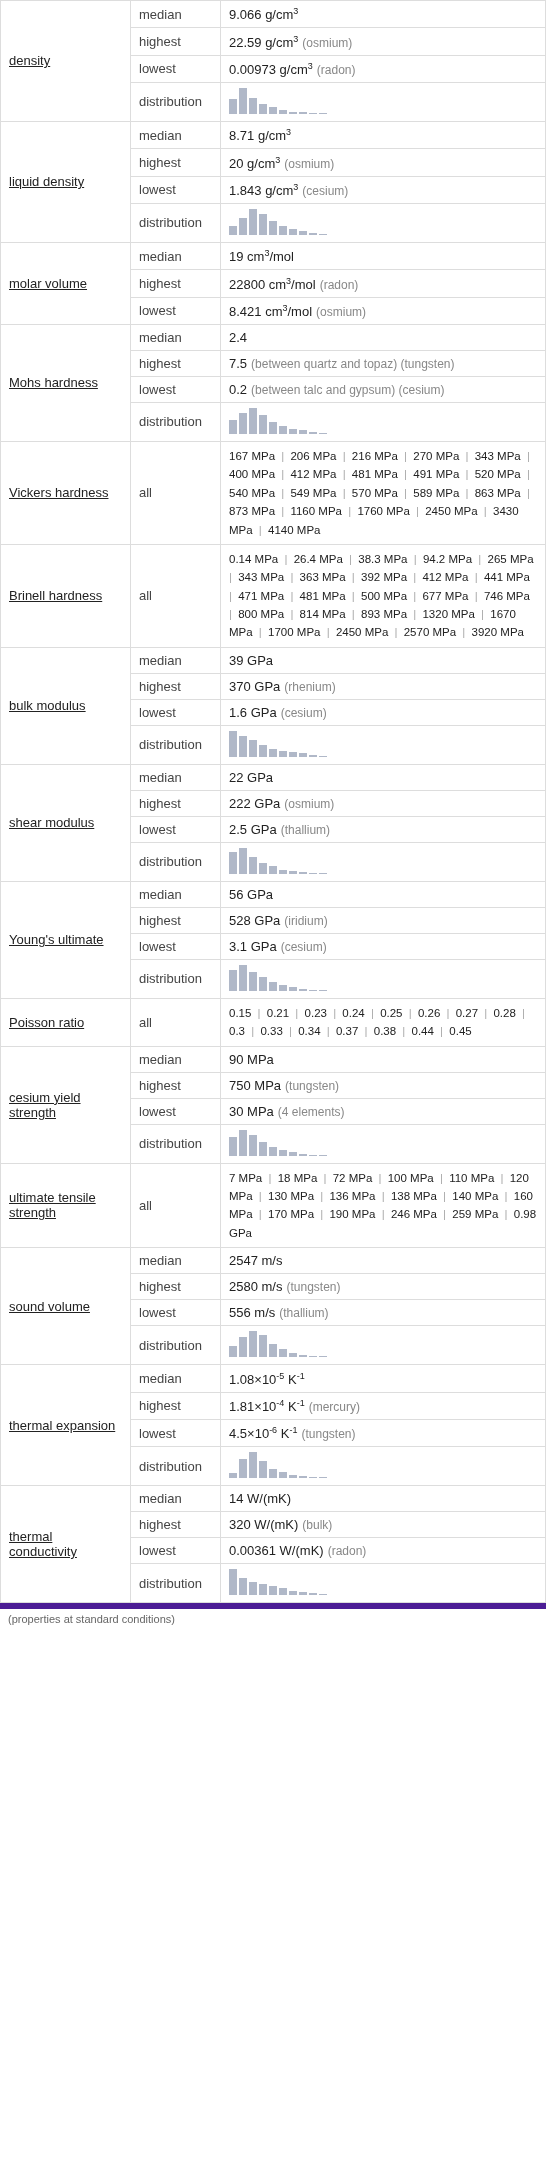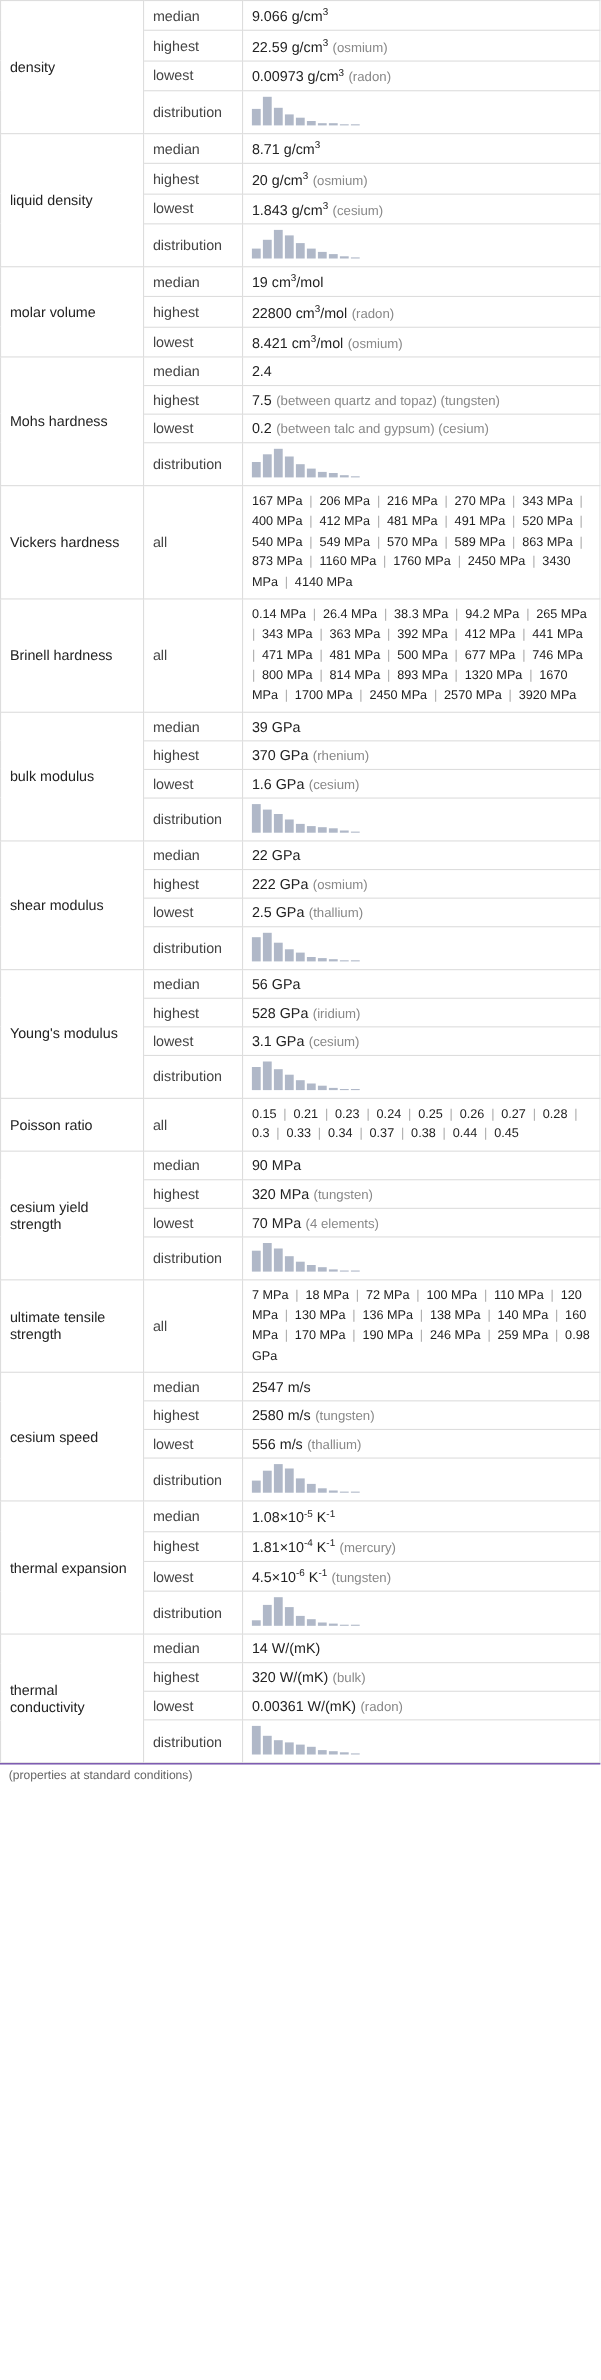--- a/index.html
+++ b/index.html
@@ -17,20 +17,21 @@
     td {
       border: 1px solid #ddd;
       padding: 5px 8px;
       vertical-align: top;
     }
     .prop-name {
       font-weight: normal;
       width: 130px;
       background: #fff;
       vertical-align: middle;
+      text-decoration: underline;
     }
     .sub-label {
       width: 90px;
       color: #444;
       vertical-align: middle;
     }
     .value-cell {
       color: #222;
     }
     sup { font-size: 9px; }
@@ -47,21 +48,21 @@
     }
     .dist-bar {
       background: #b0b8c8;
       width: 8px;
       min-height: 1px;
     }
     .footer-note {
       font-size: 11px;
       color: #666;
       padding: 4px 8px;
-      border-top: 1px solid #4c1d95;
+      border-top: 6px solid #4c1d95;
     }
   </style>
 </head>
 <body>
 
 <table id="main-table">
   <tbody id="table-body">
       <tr>
         <td class="prop-name" rowspan="4">density</td>
         <td class="sub-label">median</td>
@@ -233,21 +234,21 @@
             <div class="dist-bar" style="height: 8px;"></div>
             <div class="dist-bar" style="height: 4px;"></div>
             <div class="dist-bar" style="height: 3px;"></div>
             <div class="dist-bar" style="height: 2px;"></div>
             <div class="dist-bar" style="height: 1px;"></div>
             <div class="dist-bar" style="height: 1px;"></div>
           </div>
         </td>
       </tr>
       <tr>
-        <td class="prop-name" rowspan="4">Young's modulus</td>
+        <td class="prop-name" rowspan="4">Young's ultimate</td>
         <td class="sub-label">median</td>
         <td class="value-cell"><span>56 GPa</span></td>
       </tr>
       <tr>
         <td class="sub-label">highest</td>
         <td class="value-cell"><span>528 GPa</span><span class="secondary">(iridium)</span></td>
       </tr>
       <tr>
         <td class="sub-label">lowest</td>
         <td class="value-cell"><span>3.1 GPa</span><span class="secondary">(cesium)</span></td>
@@ -276,25 +277,25 @@
           <div class="all-values"><span>0.15</span><span class="sep"> | </span><span>0.21</span><span class="sep"> | </span><span>0.23</span><span class="sep"> | </span><span>0.24</span><span class="sep"> | </span><span>0.25</span><span class="sep"> | </span><span>0.26</span><span class="sep"> | </span><span>0.27</span><span class="sep"> | </span><span>0.28</span><span class="sep"> | </span><span>0.3</span><span class="sep"> | </span><span>0.33</span><span class="sep"> | </span><span>0.34</span><span class="sep"> | </span><span>0.37</span><span class="sep"> | </span><span>0.38</span><span class="sep"> | </span><span>0.44</span><span class="sep"> | </span><span>0.45</span></div>
         </td>
       </tr>
       <tr>
         <td class="prop-name" rowspan="4">cesium yield strength</td>
         <td class="sub-label">median</td>
         <td class="value-cell"><span>90 MPa</span></td>
       </tr>
       <tr>
         <td class="sub-label">highest</td>
-        <td class="value-cell"><span>320 MPa</span><span class="secondary">(tungsten)</span></td>
-      </tr>
-      <tr>
-        <td class="sub-label">lowest</td>
-        <td class="value-cell"><span>70 MPa</span><span class="secondary">(4 elements)</span></td>
+        <td class="value-cell"><span>750 MPa</span><span class="secondary">(tungsten)</span></td>
+      </tr>
+      <tr>
+        <td class="sub-label">lowest</td>
+        <td class="value-cell"><span>30 MPa</span><span class="secondary">(4 elements)</span></td>
       </tr>
       <tr>
         <td class="sub-label">distribution</td>
         <td class="value-cell">
           <div class="dist-bar-container">
             <div class="dist-bar" style="height: 19px;"></div>
             <div class="dist-bar" style="height: 26px;"></div>
             <div class="dist-bar" style="height: 21px;"></div>
             <div class="dist-bar" style="height: 14px;"></div>
             <div class="dist-bar" style="height: 9px;"></div>
@@ -307,21 +308,21 @@
         </td>
       </tr>
       <tr>
         <td class="prop-name" rowspan="1">ultimate tensile strength</td>
         <td class="sub-label">all</td>
         <td class="value-cell">
           <div class="all-values"><span>7 MPa</span><span class="sep"> | </span><span>18 MPa</span><span class="sep"> | </span><span>72 MPa</span><span class="sep"> | </span><span>100 MPa</span><span class="sep"> | </span><span>110 MPa</span><span class="sep"> | </span><span>120 MPa</span><span class="sep"> | </span><span>130 MPa</span><span class="sep"> | </span><span>136 MPa</span><span class="sep"> | </span><span>138 MPa</span><span class="sep"> | </span><span>140 MPa</span><span class="sep"> | </span><span>160 MPa</span><span class="sep"> | </span><span>170 MPa</span><span class="sep"> | </span><span>190 MPa</span><span class="sep"> | </span><span>246 MPa</span><span class="sep"> | </span><span>259 MPa</span><span class="sep"> | </span><span>0.98 GPa</span></div>
         </td>
       </tr>
       <tr>
-        <td class="prop-name" rowspan="4">cesium speed</td>
+        <td class="prop-name" rowspan="4">sound volume</td>
         <td class="sub-label">median</td>
         <td class="value-cell"><span>2547 m/s</span></td>
       </tr>
       <tr>
         <td class="sub-label">highest</td>
         <td class="value-cell"><span>2580 m/s</span><span class="secondary">(tungsten)</span></td>
       </tr>
       <tr>
         <td class="sub-label">lowest</td>
         <td class="value-cell"><span>556 m/s</span><span class="secondary">(thallium)</span></td>

